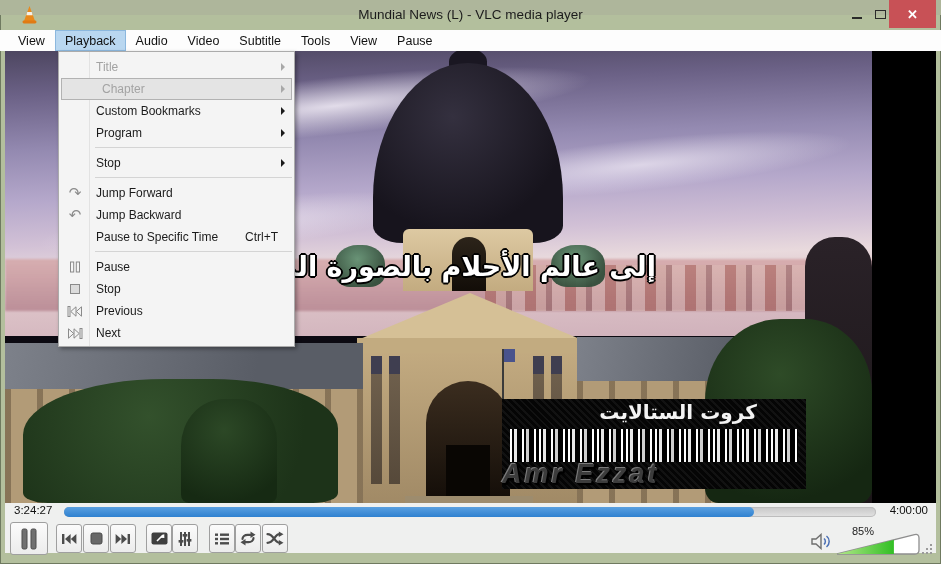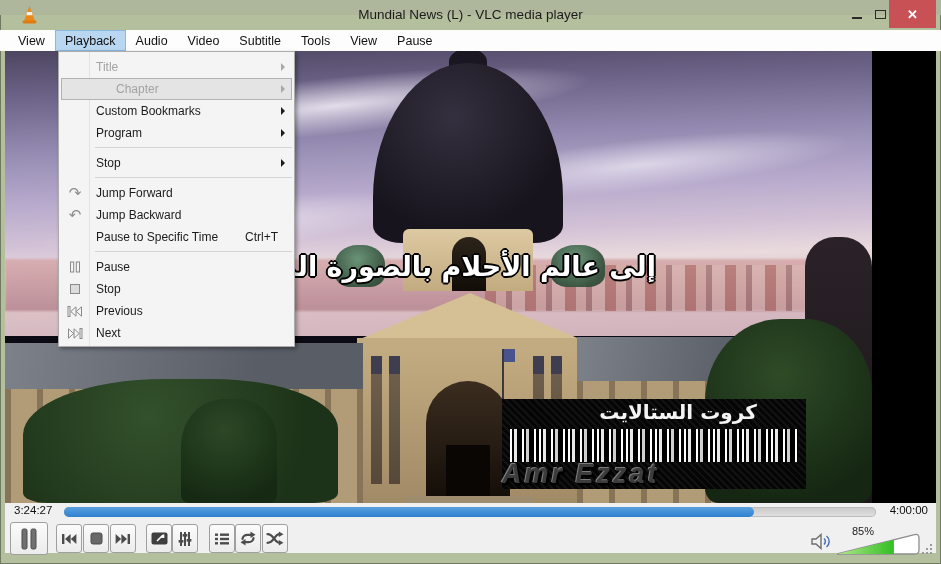--- a/index.html
+++ b/index.html
@@ -76,21 +76,21 @@
   .wm-name { position:absolute; left:0; top:60px; width:100%; 
       font-size:27px; font-weight:bold; font-style:italic; color:#3c3c3c; letter-spacing:3px;
       text-shadow:-1px -1px 0 #7a7a7a, 1px 1px 0 #000, 2px 2px 1px #000; }
 
   
   .dropdown { position:absolute; left:58px; top:51px; width:237px; height:296px; background:#f4f4f4;
               border:1px solid #ababab; box-shadow:2px 2px 4px rgba(0,0,0,.35); z-index:50; padding:4px 0; }
   .gutter-line { position:absolute; left:30px; top:0; bottom:0; width:1px; background:#e2e2e2; }
   .dd-item { position:relative; height:22px; line-height:22px; font-size:12px; color:#1b1b1b; padding-left:37px; }
   .dd-item.disabled { color:#a3a3a3; }
-  .dd-item.hovered { background:#e4e4e4; box-shadow:0 0 0 1px #b2b2b2 inset; margin:0 2px; padding-left:55px; }
+  .dd-item.hovered { background:#e4e4e4; box-shadow:0 0 0 1px #b2b2b2 inset; margin:0 2px; padding-left:41px; }
   .dd-sep { height:1px; background:#d4d4d4; margin:3px 2px 4px 36px; }
   .dd-arrow { position:absolute; right:9px; top:7px; width:0; height:0;
               border-top:4px solid transparent; border-bottom:4px solid transparent; border-left:4px solid #1b1b1b; }
   .dd-item.disabled .dd-arrow { border-left-color:#a8a8a8; }
   .dd-shortcut { position:absolute; right:16px; top:0; font-size:12px; color:#1b1b1b; }
   .dd-ico { position:absolute; left:6px; top:0; width:20px; height:22px; display:flex; align-items:center; justify-content:center; }
   .glyph-jump { font-family:"DejaVu Sans", sans-serif; font-size:15px; color:#8b8b8b; line-height:1; }
 
   
   .bottom { position:absolute; left:5px; top:503px; width:931px; height:50px; background:#eff0ef; }

